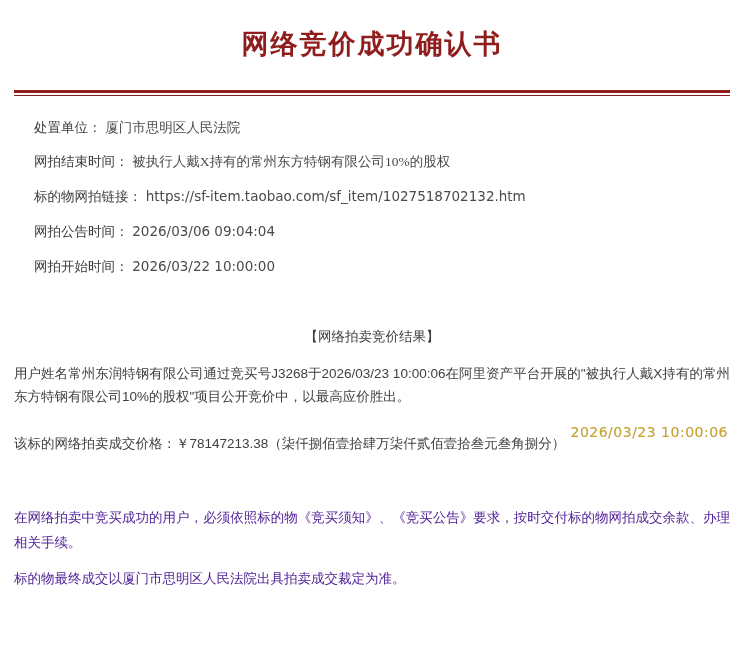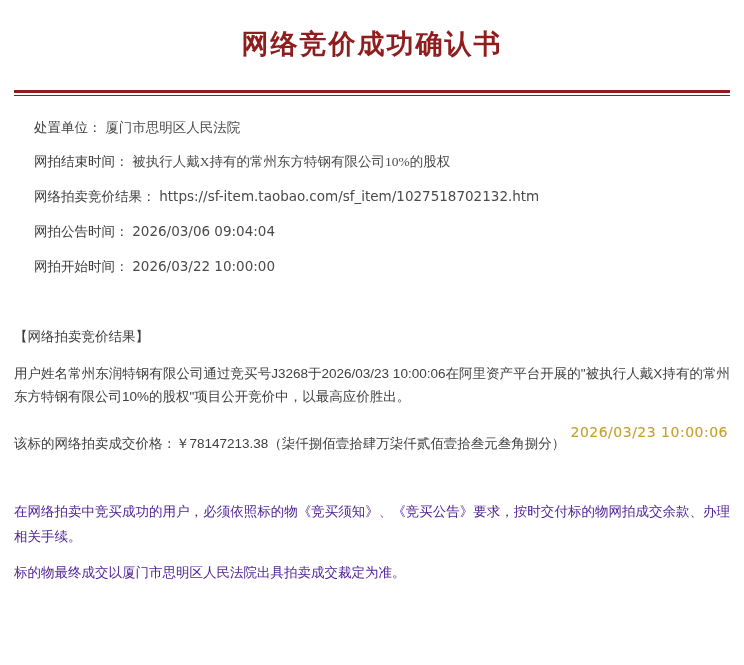--- a/index.html
+++ b/index.html
@@ -67,33 +67,34 @@
     font-family: "DejaVu Sans", sans-serif;
   }
   .spacer-lg {
     height: 36px;
   }
   .section-head {
     font-size: 13.5px;
     color: #3d3d3d;
     margin-bottom: 14px;
     font-weight: normal;
+    text-align: center;
   }
   .para {
     font-size: 13.5px;
     line-height: 1.75;
     color: #404040;
     margin-bottom: 23px;
     text-align: justify;
   }
   .price-line {
     font-size: 13.5px;
     line-height: 1.75;
     color: #404040;
-    margin-bottom: 17px;
+    margin-bottom: 23px;
   }
   .gap-block {
     height: 28px;
   }
   .footer-para {
     font-size: 13.5px;
     line-height: 1.85;
     color: #4c1d95;
     margin-bottom: 11px;
     text-align: justify;
@@ -131,21 +132,21 @@
       <span class="field-label">处置单位：</span>
       <span class="field-value">厦门市思明区人民法院</span>
     </div>
 
     <div class="field-row">
       <span class="field-label">网拍结束时间：</span>
       <span class="field-value">被执行人戴X持有的常州东方特钢有限公司10%的股权</span>
     </div>
 
     <div class="field-row">
-      <span class="field-label">网络拍卖竞价结果：</span>
+      <span class="field-label">标的物网拍链接：</span>
       <span class="field-value mono">https://sf-item.taobao.com/sf_item/1027518702132.htm</span>
     </div>
 
     <div class="field-row">
       <span class="field-label">网拍公告时间：</span>
       <span class="field-value mono">2026/03/06 09:04:04</span>
     </div>
 
     <div class="field-row">
       <span class="field-label">网拍开始时间：</span>

